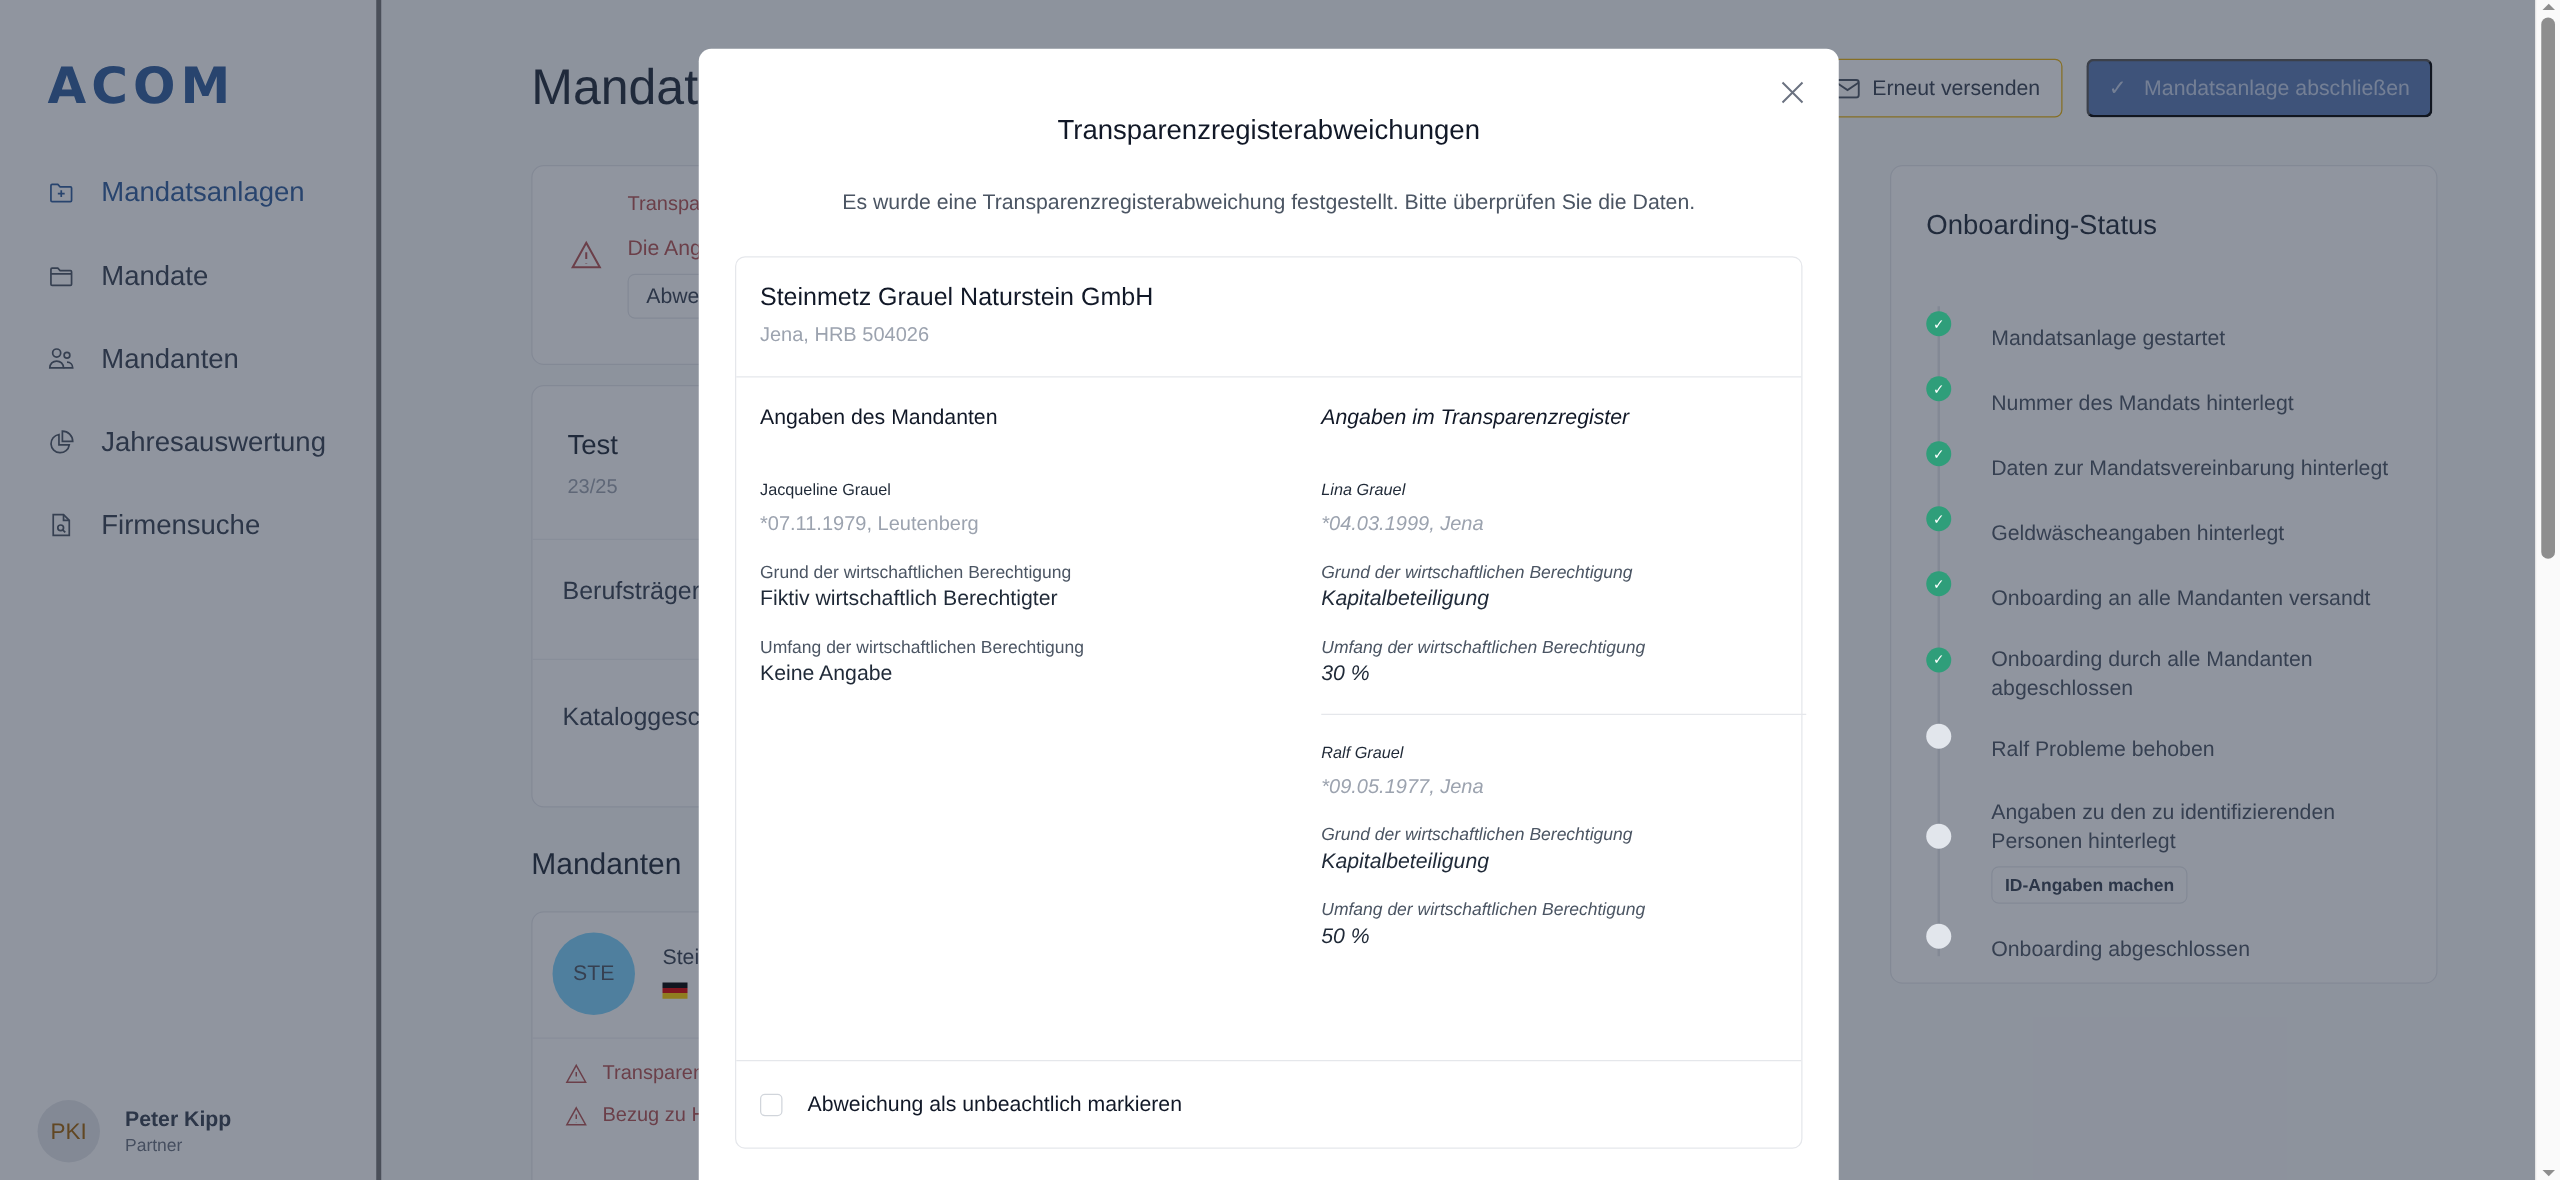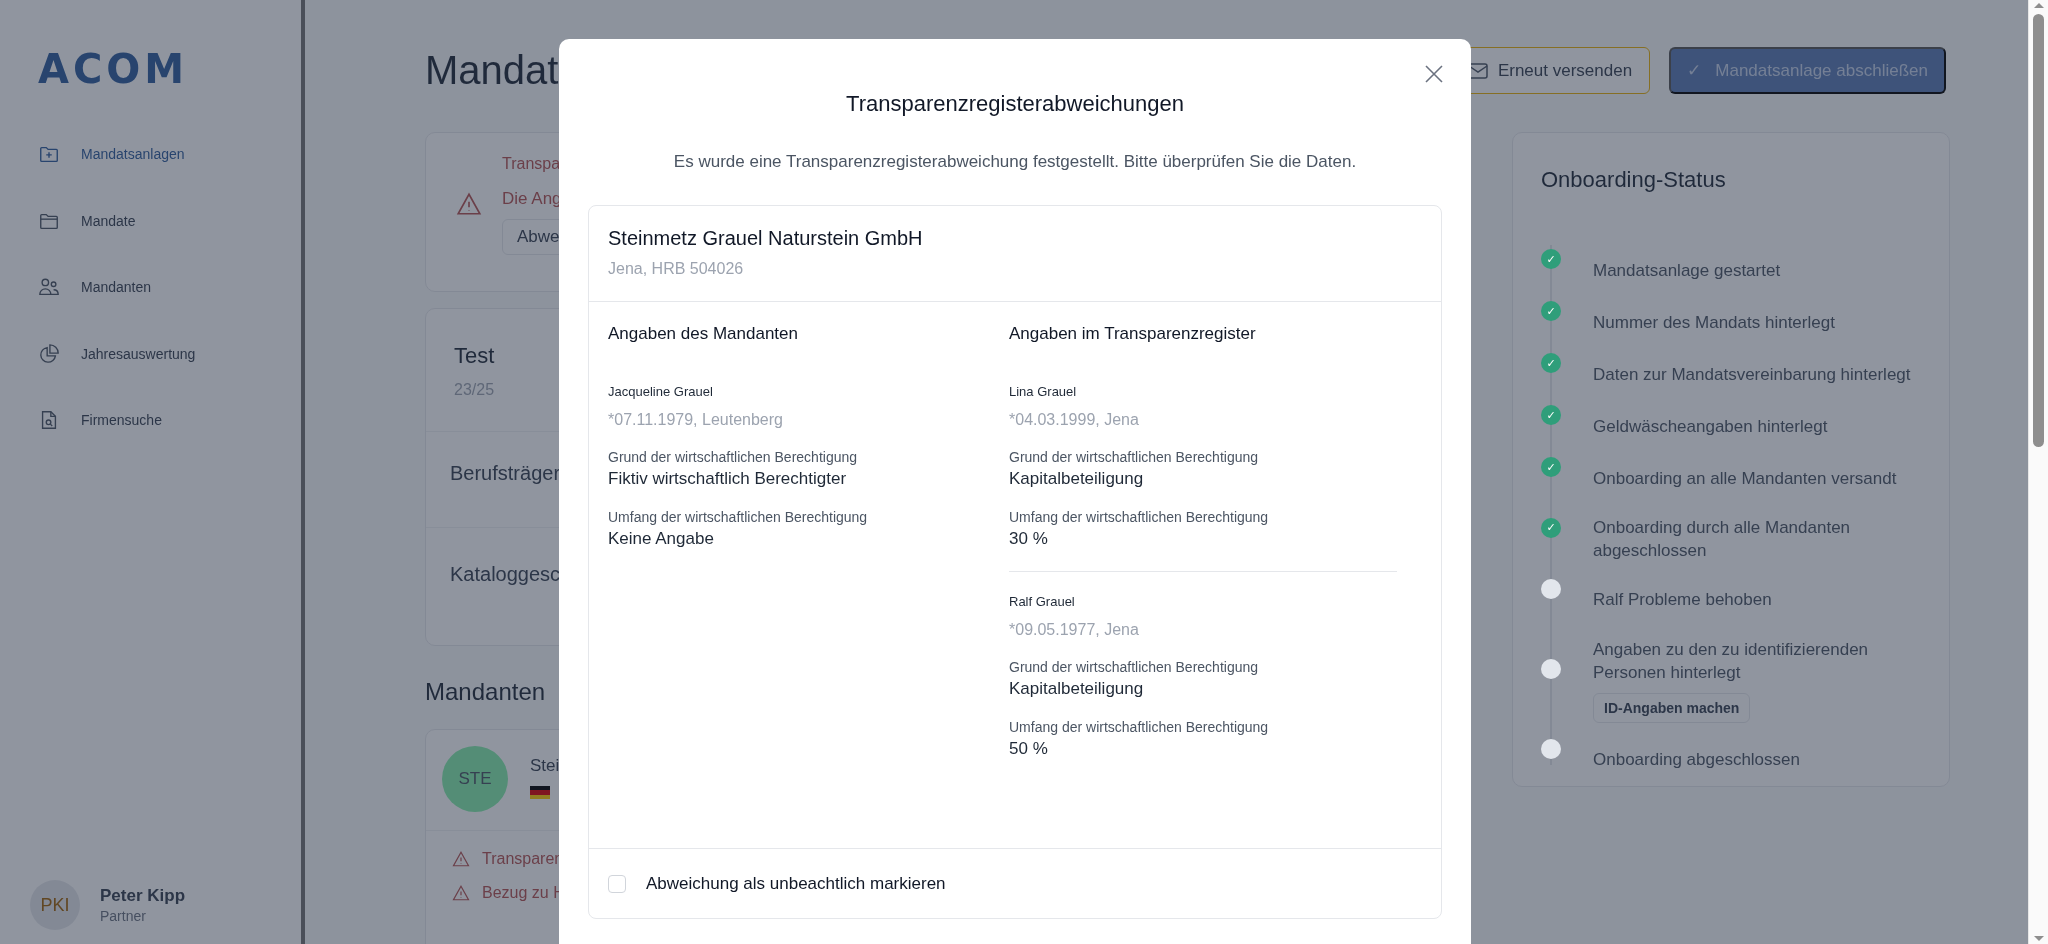--- a/index.html
+++ b/index.html
@@ -18,21 +18,21 @@
     background: #ffffff; border-right: 4px solid #737373;
   }
   .logo {
     position: absolute; left: 38px; top: 46px;
     font-family: "DejaVu Sans", sans-serif; font-weight: bold;
     font-size: 40px; letter-spacing: 4px; color: #2f5d9c;
   }
   .nav { position: absolute; left: 38px; top: 134px; }
   .nav-item {
     display: flex; align-items: center; height: 40px; margin-bottom: 26.5px;
-    font-size: 14px; color: #374151; cursor: pointer;
+    font-size: 22px; color: #374151; cursor: pointer;
   }
   .nav-item.active { color: #2f5d9c; }
   .nav-icon { width: 22px; height: 22px; margin-right: 21px; color: #4b5563; }
   .nav-item.active .nav-icon { color: #2f5d9c; }
   .user {
     position: absolute; left: 30px; top: 880px; display: flex; align-items: center;
   }
   .user-avatar {
     width: 50px; height: 50px; border-radius: 50%; background: #e5e7eb;
     color: #a16207; font-size: 18px; display: flex; align-items: center; justify-content: center;
@@ -71,21 +71,21 @@
   .info-card { left: 425px; top: 308px; width: 800px; height: 338px; }
   .info-title { position: absolute; left: 28px; top: 34px; font-size: 22px; color: #1f2937; }
   .info-sub { position: absolute; left: 28px; top: 72px; font-size: 16px; color: #9ca3af; }
   .info-row-sep { position: absolute; left: 0; right: 0; height: 1px; background: #eef0f3; }
   .info-label { position: absolute; left: 24px; font-size: 20px; color: #374151; }
 
   .mandanten-title { position: absolute; left: 425px; top: 678px; font-size: 24px; color: #1f2937; }
   .mandant-card { left: 425px; top: 729px; width: 800px; height: 240px; }
   .mandant-avatar {
     position: absolute; left: 16px; top: 16px; width: 66px; height: 66px; border-radius: 50%;
-    background: #86efac; color: #4b5563; font-size: 17px;
+    background: #7dd3fc; color: #4b5563; font-size: 17px;
     display: flex; align-items: center; justify-content: center;
   }
   .mandant-name { position: absolute; left: 104px; top: 26px; font-size: 17px; color: #374151; }
   .mandant-flag { position: absolute; left: 104px; top: 56px; width: 20px; height: 13px;
     background: linear-gradient(#000 0 33%, #dd0000 33% 66%, #ffce00 66%); }
   .mandant-sep { position: absolute; left: 0; right: 0; top: 100px; height: 1px; background: #eef0f3; }
   .mandant-issue { position: absolute; left: 26px; display: flex; align-items: center; gap: 12px;
     font-size: 16px; color: #b45353; }
 
   .status-card { left: 1512px; top: 132px; width: 438px; height: 655px; }
@@ -141,21 +141,21 @@
   .dcard {
     position: absolute; left: 29px; top: 166px; width: 854px; height: 714px;
     border: 1px solid #e5e7eb; border-radius: 8px;
   }
   .dcard-head { height: 96px; border-bottom: 1px solid #e5e7eb; padding: 21px 19px 0; }
   .company-name { font-size: 20px; color: #111827; font-weight: 500; }
   .company-sub { font-size: 16px; color: #9ca3af; margin-top: 10px; }
   .cols { position: relative; height: 546px; }
   .col { position: absolute; top: 0; }
   .col.left { left: 19px; width: 400px; }
-  .col.right { left: 420px; width: 388px; }
+  .col.right { left: 468px; width: 388px; font-style: italic; }
   .col-head { margin-top: 22px; font-size: 17px; color: #111827; font-weight: 500; }
   .person { padding-top: 40px; }
   .person + .person { border-top: 1px solid #e5e7eb; margin-top: 22px; padding-top: 22px; }
   .person-name { font-size: 13px; color: #1f2937; font-weight: 500; }
   .person-birth { font-size: 16px; color: #9ca3af; margin-top: 12px; }
   .field-label { font-size: 14px; color: #4b5563; margin-top: 20px; }
   .field-value { font-size: 17px; color: #1f2937; margin-top: 4px; }
   .dcard-foot {
     position: absolute; left: 0; right: 0; top: 642px; height: 70px;
     border-top: 1px solid #e5e7eb; display: flex; align-items: center; padding-left: 19px;

